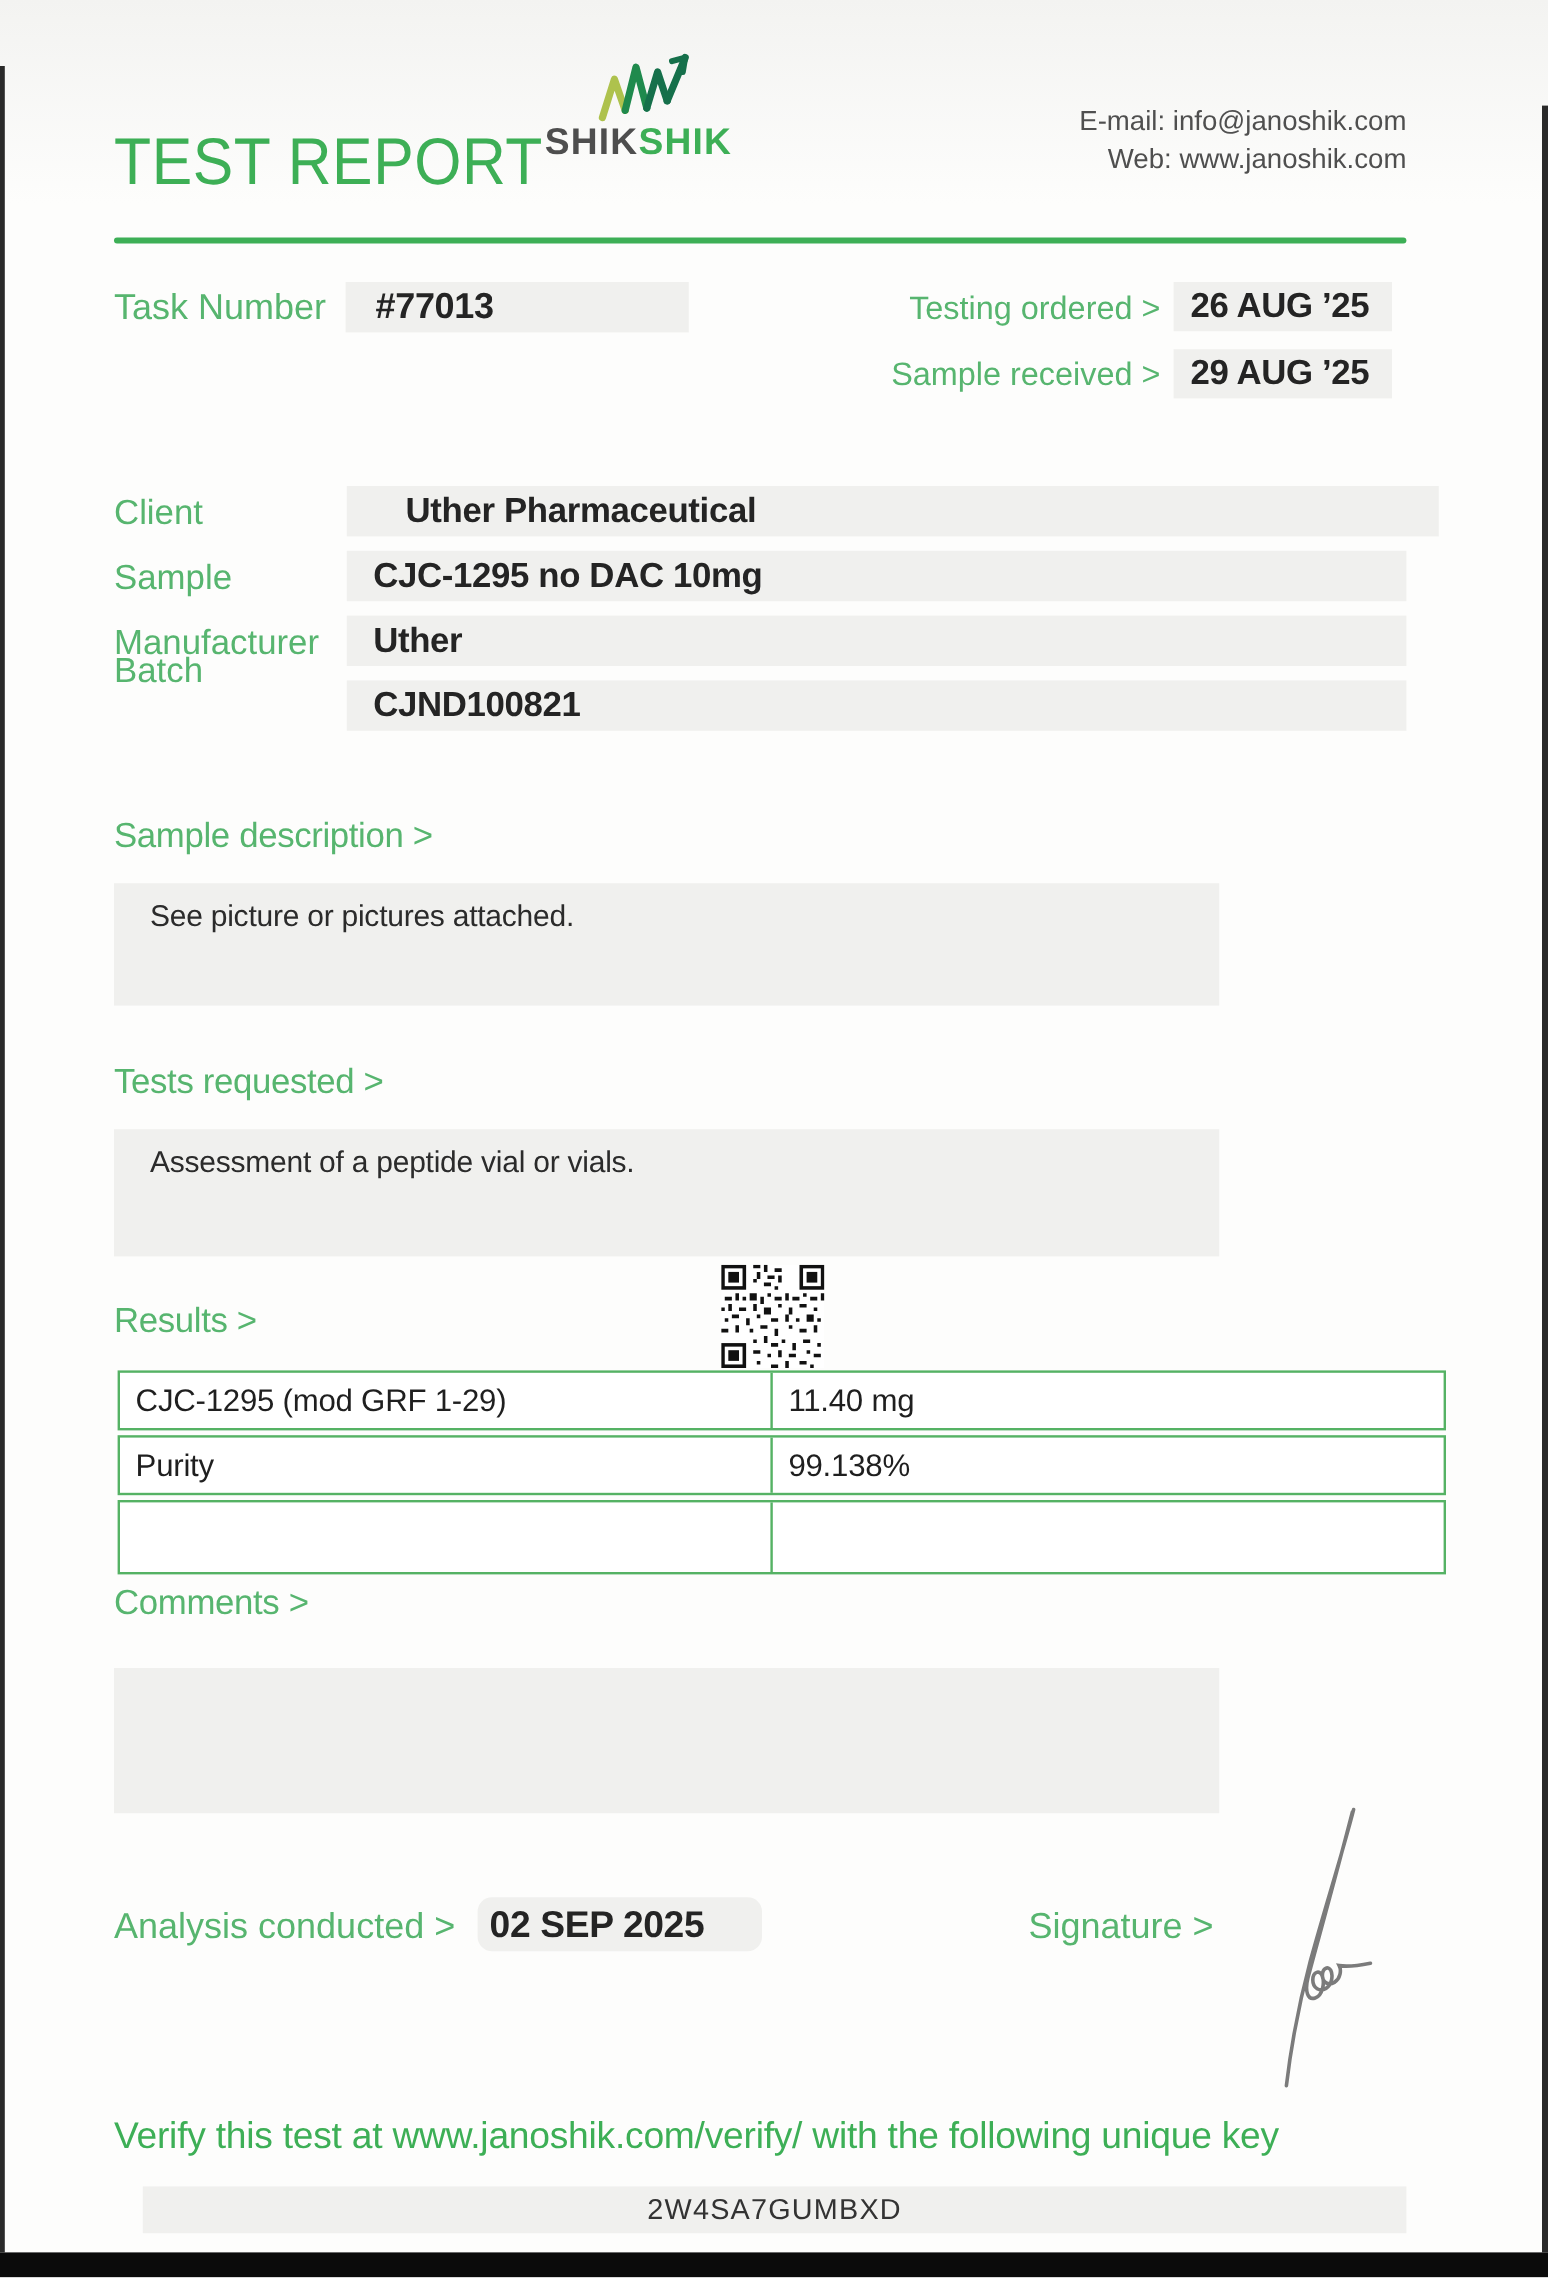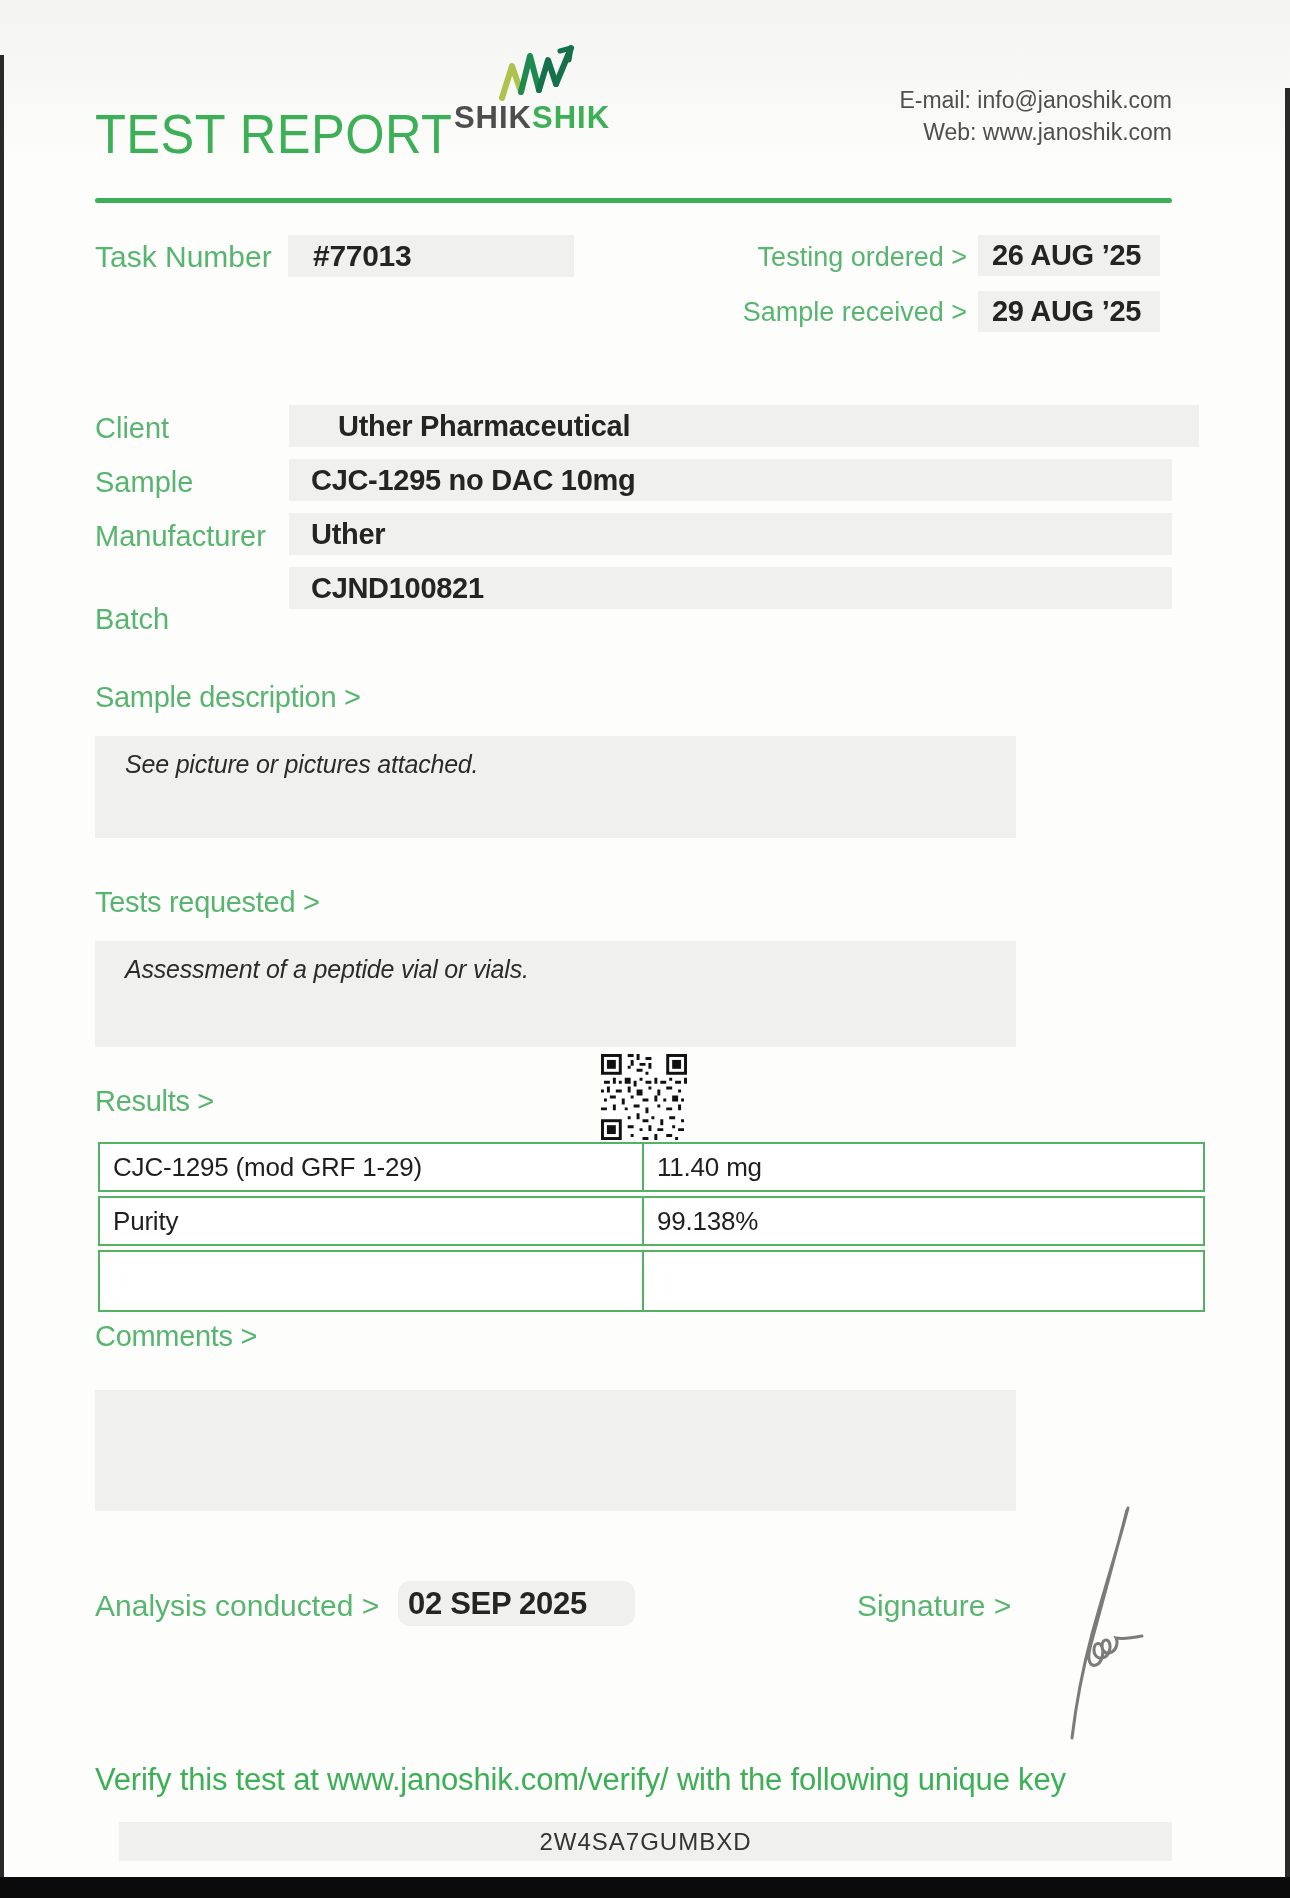--- a/index.html
+++ b/index.html
@@ -30,21 +30,21 @@
   .d-label.l1{left:587px;top:242px;}
   .d-label.l2{left:587px;top:297px;}
   .d-box{left:978px;width:182px;height:41px;}
   .d-box.b1{top:235px;} .d-box.b2{top:291px;}
   .d-box span{display:block;padding-left:14px;line-height:41px;font-size:29px;}
 
   .info-label{left:95px;font-size:29px;}
   .info-box{left:289px;width:883px;height:42px;}
   .info-box span{display:block;padding-left:22px;line-height:42px;font-size:29px;}
 
-  .secbox{left:95px;width:921px;font-style:italic;}
+  .secbox{left:95px;width:921px;}
   .sectext{padding:14px 0 0 30px;font-size:25px;color:#2b2b2b;letter-spacing:-0.2px;}
 
   .qr{left:601px;top:1054px;}
 
   .rtable{left:98px;top:1142px;width:1107px;}
   .rrow{display:flex;margin-bottom:4px;border:2px solid var(--table-green,#55b264);background:#fff;}
   .rcell{font-size:26px;color:#1f1f1f;padding:8px 0 0 13px;box-sizing:border-box;letter-spacing:-0.2px;}
   .rcell.c1{width:544px;border-right:2px solid var(--table-green,#55b264);}
   .rcell.c2{flex:1;}
   .rrow.r1,.rrow.r2{height:46px;} .rrow.r3{height:58px;}
@@ -113,21 +113,21 @@
     <span class="valtext">Uther Pharmaceutical</span>
   </div>
   <div class="abs info-label green" style="top:466px;">Sample</div>
   <div class="abs info-box graybox" style="top:459px;">
     <span class="valtext">CJC-1295 no DAC 10mg</span>
   </div>
   <div class="abs info-label green" style="top:520px;">Manufacturer</div>
   <div class="abs info-box graybox" style="top:513px;">
     <span class="valtext">Uther</span>
   </div>
-  <div class="abs info-label green" style="top:603px;text-align:center;">Batch</div>
+  <div class="abs info-label green" style="top:543px;text-align:center;">Batch</div>
   <div class="abs info-box graybox" style="top:567px;">
     <span class="valtext">CJND100821</span>
   </div>
 
   <div class="abs heading" style="left:95px;top:681px;">Sample description &gt;</div>
   <div class="abs secbox graybox" style="top:736px;height:102px;">
     <div class="sectext">See picture or pictures attached.</div>
   </div>
 
   <div class="abs heading" style="left:95px;top:886px;">Tests requested &gt;</div>

